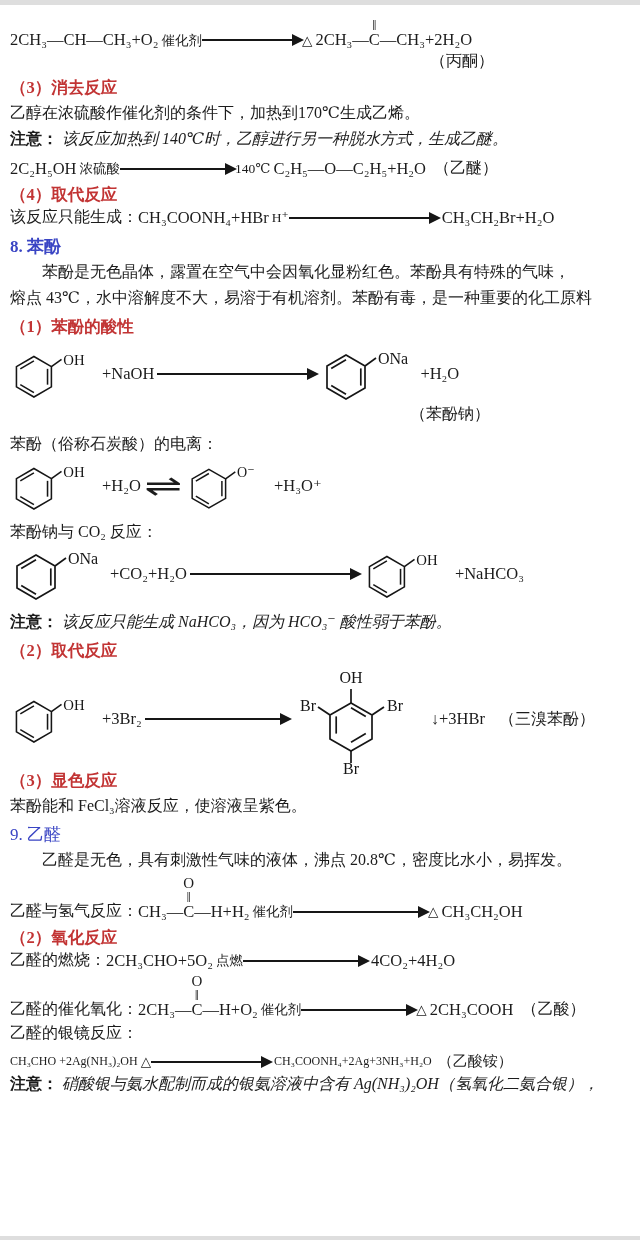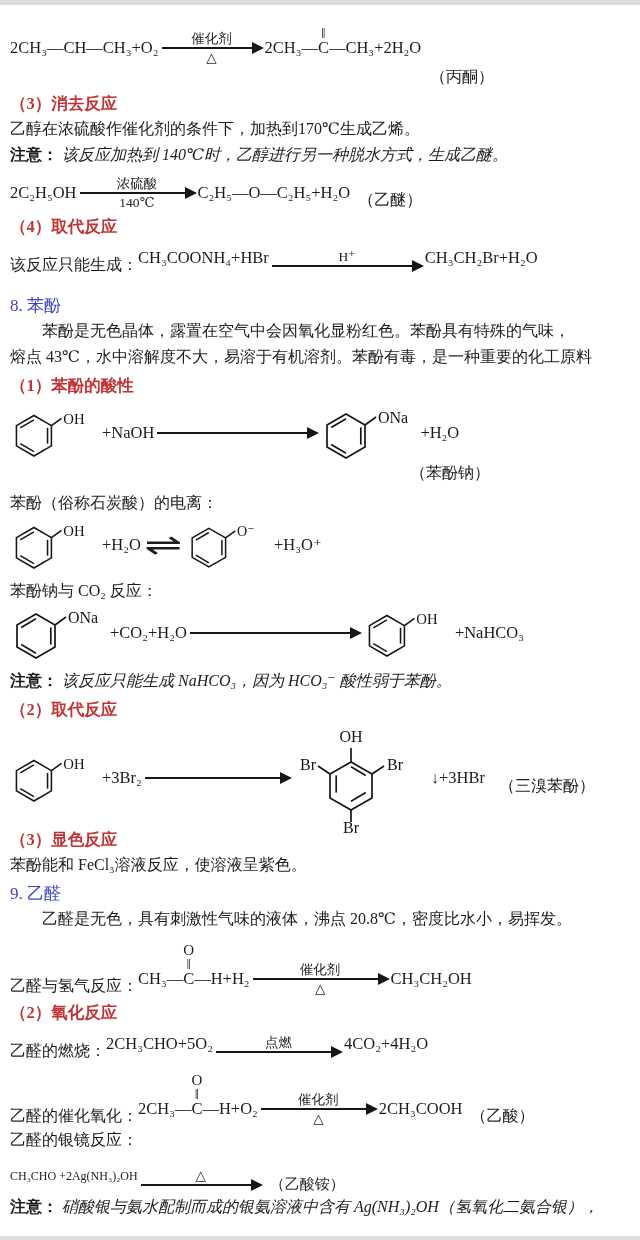--- a/index.html
+++ b/index.html
@@ -5,46 +5,46 @@
   html,body{margin:0;padding:0;}
   body{width:640px;height:1240px;overflow:hidden;background:#ffffff;
        font-family:"Liberation Serif","DejaVu Serif",serif;color:#1c1c1c;position:relative;}
   .edge{position:absolute;left:0;width:640px;background:#dedede;}
   .edge-top{top:0;height:5px;}
   .edge-bot{top:1236px;height:4px;}
   .page{padding:14px 2px 0 10px;}
   .row{display:flex;align-items:center;flex-wrap:nowrap;}
   .f{font-size:16.5px;white-space:nowrap;}
   .f.sm{font-size:12px;}
-  .cjk{font-size:16px;white-space:nowrap;margin-top:16px;}
+  .cjk{font-size:16px;white-space:nowrap;}
   .para{font-size:16px;line-height:26px;}
   .indent{text-indent:2em;}
   .rhead{color:#c23434;font-weight:bold;font-size:16.5px;line-height:24px;margin-top:4px;}
   .bhead{color:#3a45c4;font-size:17px;line-height:24px;}
   .nlabel{font-weight:bold;}
   .ntext{font-style:italic;}
-  .arr{display:inline-flex;flex-direction:column;align-items:center;margin:0 3px;}
+  .arr{display:inline-flex;flex-direction:row;align-items:center;margin:0 3px;}
   .al{font-size:13.5px;line-height:17px;height:17px;white-space:nowrap;}
   .shaft{position:relative;height:2px;background:#161616;width:var(--w,120px);}
   .shaft::after{content:"";position:absolute;right:-2px;top:-5px;width:0;height:0;
     border-left:12px solid #161616;border-top:6px solid transparent;border-bottom:6px solid transparent;}
   .cstack{position:relative;display:inline-block;}
   .ab{position:absolute;bottom:88%;left:50%;transform:translateX(-50%);
       text-align:center;line-height:14px;font-size:15px;}
   .ab span{display:block;}
   .equil{font-family:"DejaVu Sans",sans-serif;font-size:30px;line-height:18px;
          margin:0 10px;display:inline-block;transform:scaleX(1.5);}
   .prodline{font-size:16px;line-height:22px;}
   svg{overflow:visible;}
   svg text{font-size:16px;fill:#161616;font-family:"Liberation Serif","DejaVu Serif",serif;}
   .pt16{padding-top:16px;}
   .pt28{padding-top:28px;}
   .mt6{margin-top:6px;}
   .mt10{margin-top:4px;}
-  .mt14{margin-top:18px;}
+  .mt14{margin-top:7px;font-weight:bold;}
 </style>
 </head>
 <body>
 
 <div class="edge edge-top"></div>
 
 <div class="page">
 
   <div class="row pt16">
     <span class="f">2CH₃—CH—CH₃+O₂</span>
@@ -279,20 +279,21 @@
     <span class="cjk" style="margin-left:8px">（乙酸）</span>
   </div>
 
   <div class="para">乙醛的银镜反应：</div>
   <div class="row" style="padding-top:6px">
     <span class="f sm">CH₃CHO +2Ag(NH₃)₂OH</span>
     <span class="arr">
       <span class="al">△</span>
       <span class="shaft" style="--w:120px"></span>
     </span>
+    <span class="f sm">CH₃COONH₄+2Ag+3NH₃+H₂O</span>
     <span class="cjk" style="margin-left:6px;font-size:15px">（乙酸铵）</span>
   </div>
   <div class="para">
     <span class="nlabel">注意：</span>
     <span class="ntext">硝酸银与氨水配制而成的银氨溶液中含有 Ag(NH₃)₂OH（氢氧化二氨合银），</span>
   </div>
 
 </div>
 
 <div class="edge edge-bot"></div>

